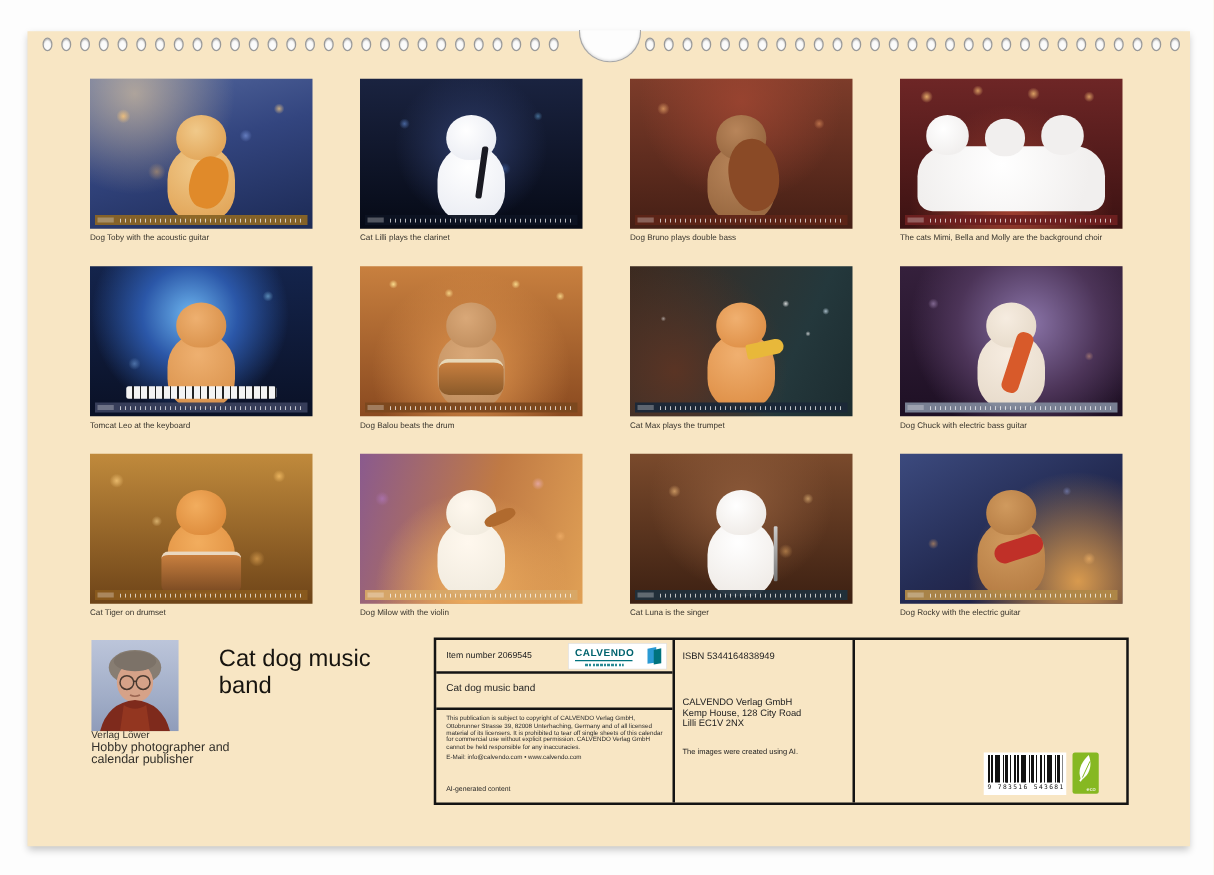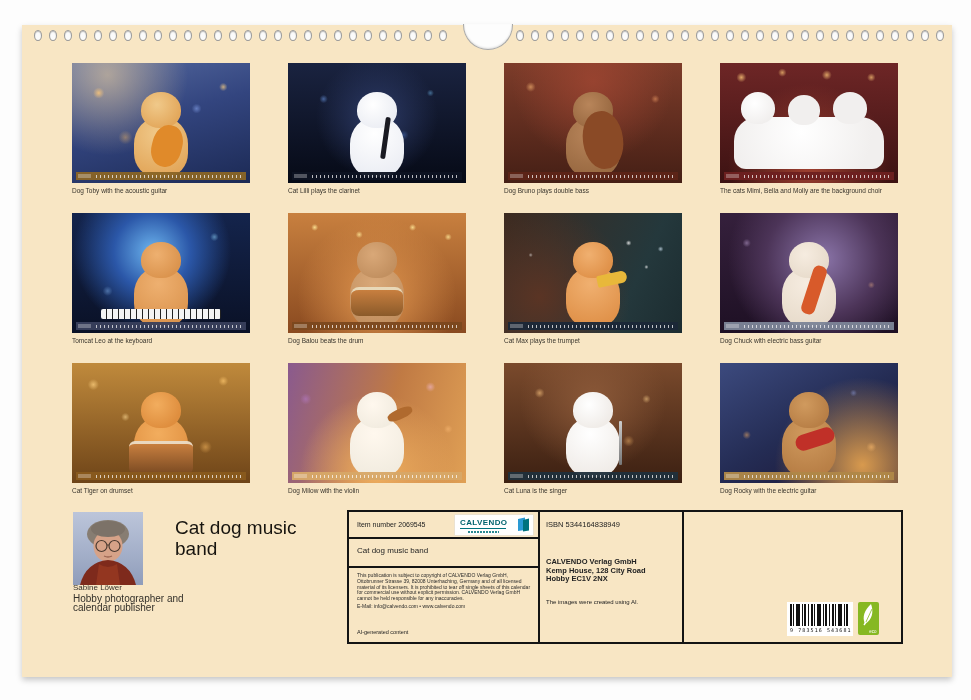--- a/index.html
+++ b/index.html
@@ -174,21 +174,21 @@
   .cal-line{position:absolute;left:5px;top:13px;width:46px;height:1px;background:#00737e;}
   .cal-tag{position:absolute;left:13px;top:15.5px;width:31px;height:2px;
     background:repeating-linear-gradient(90deg,#2a8a94 0 2px,transparent 2px 3px);}
   .cal-icon{position:absolute;right:3px;top:2px;width:14px;height:15px;}
   .info-title{position:absolute;left:8px;top:34px;font-size:8px;}
   .copyright{position:absolute;left:8px;top:61px;width:176px;font-size:5px;line-height:5.8px;color:#2a2a2a;}
   .email-line{margin-top:2px;}
   .ai-note{position:absolute;left:8px;top:117px;font-size:5.5px;}
   .isbn{position:absolute;left:197px;top:8px;font-size:7.5px;}
   .address{position:absolute;left:197px;top:46px;font-size:7.5px;line-height:8.6px;}
-  .address span{display:block;font-weight:bold;}
+  .address span{display:block;}
   .img-ai-note{position:absolute;left:197px;top:87px;font-size:6px;}
   .barcode{position:absolute;left:438px;top:90px;width:66px;height:34px;background:#fff;
     padding:2px 3px 0;box-sizing:border-box;}
   .bars{height:22px;background:
     repeating-linear-gradient(90deg,#111 0 2px,transparent 2px 7px),
     repeating-linear-gradient(90deg,#111 0 1px,#fff 1px 3px);}
   .barcode-digits{font-size:5px;letter-spacing:1.1px;font-family:"DejaVu Sans Mono",monospace;
     color:#111;margin-top:1px;white-space:nowrap;}
   .eco{position:absolute;left:509px;top:90px;width:21px;height:33px;background:#86b822;border-radius:2px;}
   .eco svg{position:absolute;left:2px;top:1px;}
@@ -370,21 +370,21 @@
     <ellipse cx="35" cy="22" rx="21" ry="14" fill="#877d72"></ellipse>
     <ellipse cx="35" cy="34" rx="14.5" ry="16" fill="#d6a288"></ellipse>
     <ellipse cx="35" cy="17" rx="17" ry="8" fill="#7c7268"></ellipse>
     <circle cx="28.5" cy="34" r="5.5" fill="none" stroke="#4a3a30" stroke-width="1.2"></circle>
     <circle cx="41.5" cy="34" r="5.5" fill="none" stroke="#4a3a30" stroke-width="1.2"></circle>
     <line x1="34" y1="33" x2="36" y2="33" stroke="#4a3a30" stroke-width="1.2"></line>
     <path d="M31,44 Q35,46 39,44" stroke="#9c6652" stroke-width="1.3" fill="none"></path>
     <path d="M7,73 Q13,50 35,48 Q57,50 63,73 Z" fill="#7e2a1c"></path>
     <path d="M26,52 Q35,58 44,52 L47,73 L23,73 Z" fill="#933620"></path>
   </svg>
-  <div class="author-name">Sabine Löwer</div>
+  <div class="author-name">Verlag Löwer</div>
   <div class="author-role">
     <span>Hobby photographer and</span>
     <span>calendar publisher</span>
   </div>
 
   <h1 class="page-title">Cat dog music band</h1>
 
   <div class="info-box">
     <div class="vdiv v1"></div>
     <div class="vdiv v2"></div>
@@ -410,21 +410,21 @@
       <div class="email-line">E-Mail: info@calvendo.com • www.calvendo.com</div>
     </div>
 
     <div class="ai-note">AI-generated content</div>
 
     <div class="isbn">ISBN 5344164838949</div>
 
     <div class="address">
       <span>CALVENDO Verlag GmbH</span>
       <span>Kemp House, 128 City Road</span>
-      <span>Hobby EC1V 2NX</span>
+      <span>Lilli EC1V 2NX</span>
     </div>
 
     <div class="img-ai-note">The images were created using AI.</div>
 
     <div class="barcode">
       <div class="bars"></div>
       <div class="barcode-digits">9 783516 543681</div>
     </div>
 
     <div class="eco">

